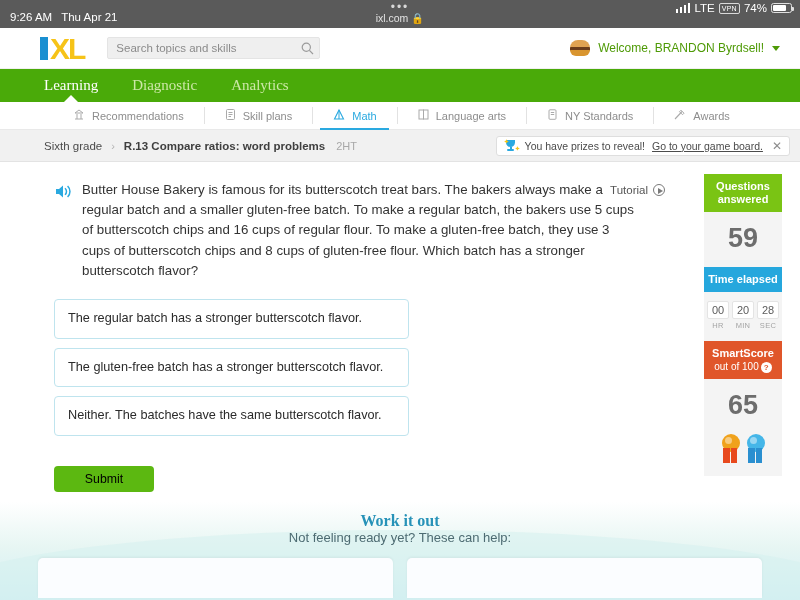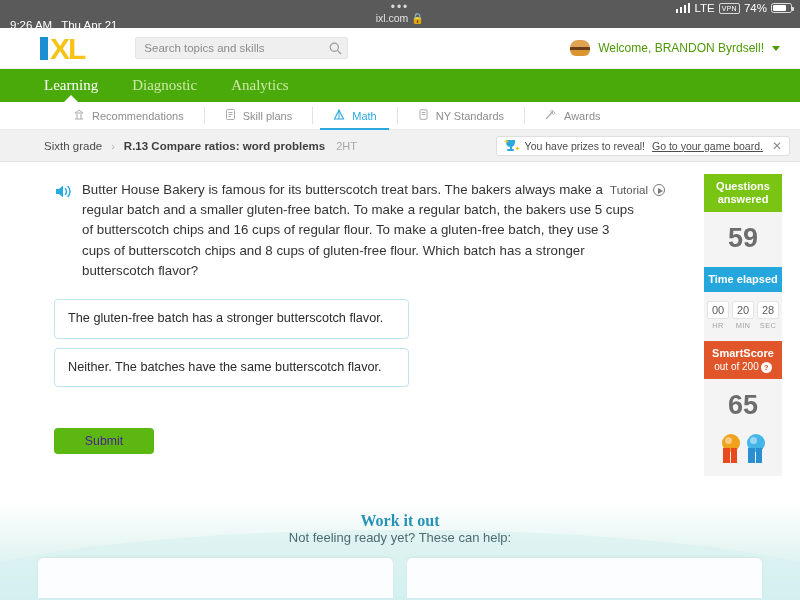--- a/index.html
+++ b/index.html
@@ -14,21 +14,21 @@
   .statusbar {
     height: 28px;
     background: #5a5a5a;
     color: #ffffff;
     display: flex;
     align-items: flex-start;
     padding: 1px 8px 0 10px;
     font-size: 11.5px;
     position: relative;
   }
-  .sb-left { display: flex; gap: 9px; align-items: center; padding-top: 18px; }
+  .sb-left { display: flex; gap: 9px; align-items: center; padding-top: 10px; }
   .sb-center {
     position: absolute; left: 0; right: 0; top: 0;
     display: flex; flex-direction: column; align-items: center;
     pointer-events: none;
   }
   .sb-dots { font-size: 12px; letter-spacing: 2px; line-height: 10px; color: #d8d8d8; padding-top: 2px;}
   .sb-url { font-size: 10.5px; color: #e2e2e2; display: flex; align-items: center; gap: 3px; line-height: 13px;}
   .sb-right {
     margin-left: auto; display: flex; align-items: center; gap: 4px;
     font-size: 11.5px; padding-top: 1px;
@@ -49,21 +49,21 @@
   .ixl-header {
     height: 41px; background: #fff; display: flex; align-items: center;
     padding: 0 20px 0 40px; border-bottom: 1px solid #f0f0f0;
   }
   .logo { display:flex; align-items:center; gap:1px; margin-right: 22px; }
   .logo .l-i { width: 8px; height: 23px; background:#1a8fd1; }
   .logo .l-x { font-size: 30px; font-weight: 900; color:#f6c318; line-height: 23px;
     font-family:"Liberation Sans", sans-serif; letter-spacing:-1px; margin-left:1px;}
   .logo .l-l { font-size: 30px; font-weight: 900; color:#f6c318; line-height: 23px;
     font-family:"Liberation Sans", sans-serif; letter-spacing:-1px; margin-left:-2px;}
-  .search-wrap { position: relative; width: 213px; margin-left: 28px; }
+  .search-wrap { position: relative; width: 213px; }
   .search-input {
     width:100%; height:22px; background:#efefef; border:1px solid #e4e4e4;
     border-radius:2px; font-size:11.5px; color:#5d5d5d; padding:0 24px 0 8px;
     font-family:"Liberation Sans", sans-serif; outline:none;
   }
   .search-input::placeholder { color:#8b8b8b; }
   .search-icon { position:absolute; right:6px; top:4px; color:#9b9b9b; }
   .welcome { margin-left:auto; display:flex; align-items:center; gap:8px;
     font-size:12px; color:#4e9a06; }
   .avatar { width:20px; height:16px; position:relative; }
@@ -134,22 +134,22 @@
   .q-block { display:flex; gap:9px; max-width:585px; }
   .speaker { flex:none; margin-top:3px; }
   .q-text { font-size:13.3px; line-height:20.2px; color:#333; }
   .answers { margin-top:18px; }
   .answer {
     border:1.3px solid #bfe4ee; border-radius:4px; background:#fff;
     width:355px; padding:10px 13px; margin-bottom:9px;
     font-size:12.7px; line-height:17.5px; color:#2b2b2b; cursor:pointer;
   }
   .submit {
-    margin-top:32px; width:100px; height:26px; background:#5cb811;
-    color:#4c1d95; border:none; border-radius:4px; font-size:12.3px;
+    margin-top:21px; width:100px; height:26px; background:#5cb811;
+    color:#000000; border:none; border-radius:4px; font-size:12.3px;
     font-family:"Liberation Sans", sans-serif; cursor:pointer;
   }
 
   
   .rail { width:160px; padding: 12px 18px 0 0; position:relative; }
   .tutorial {
     display:flex; align-items:center; justify-content:flex-end; gap:5px;
     font-size:11.5px; color:#555; position:absolute; left:-65px; top:14px; width:90px;margin-top:8px;
   }
   .play-ic { width:12px; height:12px; border:1.4px solid #7a7a7a; border-radius:50%;
@@ -292,20 +292,29 @@
       <svg width="14" height="14" viewBox="0 0 14 14">
           <path d="M7 2l4.5 9h-9z" fill="none" stroke="#2aa9e0" stroke-width="1.1"></path>
           <line x1="7" y1="2" x2="7" y2="11" stroke="#2aa9e0" stroke-width="1"></line>
         </svg>
     </span>
     <span>Math</span>
   </div>
   <div class="sn">
     <span>
       <svg width="13" height="13" viewBox="0 0 13 13">
+          <rect x="2" y="2" width="4.5" height="9" fill="none" stroke="#aaa" stroke-width="1"></rect>
+          <rect x="6.5" y="2" width="4.5" height="9" fill="none" stroke="#aaa" stroke-width="1"></rect>
+        </svg>
+    </span>
+    <span>Language arts</span>
+  </div>
+  <div class="sn">
+    <span>
+      <svg width="13" height="13" viewBox="0 0 13 13">
           <rect x="3" y="1.8" width="7" height="9.5" rx="1" fill="none" stroke="#aaa" stroke-width="1"></rect>
           <line x1="4.8" y1="4.5" x2="8.2" y2="4.5" stroke="#aaa" stroke-width="1"></line>
           <line x1="4.8" y1="6.5" x2="8.2" y2="6.5" stroke="#aaa" stroke-width="1"></line>
         </svg>
     </span>
     <span>NY Standards</span>
   </div>
   <div class="sn">
     <span>
       <svg width="14" height="13" viewBox="0 0 14 13">
@@ -344,20 +353,21 @@
       <span class="speaker">
         <svg width="19" height="17" viewBox="0 0 19 17">
           <path d="M2 6h3l4-3.5v12L5 11H2z" fill="#2aa9e0"></path>
           <path d="M11 5.2a4.4 4.4 0 010 6.6" fill="none" stroke="#2aa9e0" stroke-width="1.5"></path>
           <path d="M13.6 3a7.6 7.6 0 010 11" fill="none" stroke="#2aa9e0" stroke-width="1.5"></path>
         </svg>
       </span>
       <div class="q-text">Butter House Bakery is famous for its butterscotch treat bars. The bakers always make a regular batch and a smaller gluten-free batch. To make a regular batch, the bakers use 5 cups of butterscotch chips and 16 cups of regular flour. To make a gluten-free batch, they use 3 cups of butterscotch chips and 8 cups of gluten-free flour. Which batch has a stronger butterscotch flavor?</div>
     </div>
     <div class="answers">
+      <div class="answer">The regular batch has a stronger butterscotch flavor.</div>
       <div class="answer">The gluten-free batch has a stronger butterscotch flavor.</div>
       <div class="answer">Neither. The batches have the same butterscotch flavor.</div>
     </div>
     <button class="submit">Submit</button>
   </div>
 
   <div class="rail">
     <div class="tutorial">
       <span>Tutorial</span>
       <span class="play-ic"></span>
@@ -379,21 +389,21 @@
         </div>
         <div class="tcell">
           <div class="num">28</div>
           <div class="lbl">SEC</div>
         </div>
       </div>
 
       <div class="sc-head orange" style="margin-top:9px;">
         <span>SmartScore</span>
         <span class="sub">
-          <span>out of 200</span><span class="qmark">?</span>
+          <span>out of 100</span><span class="qmark">?</span>
         </span>
       </div>
       <div class="sc-val">65</div>
       <div class="ribbons">
         <span class="ribbon r-gold">
           <span class="disc"></span>
             <span class="t1"></span>
             <span class="t2"></span>
         </span>
         <span class="ribbon r-blue">

